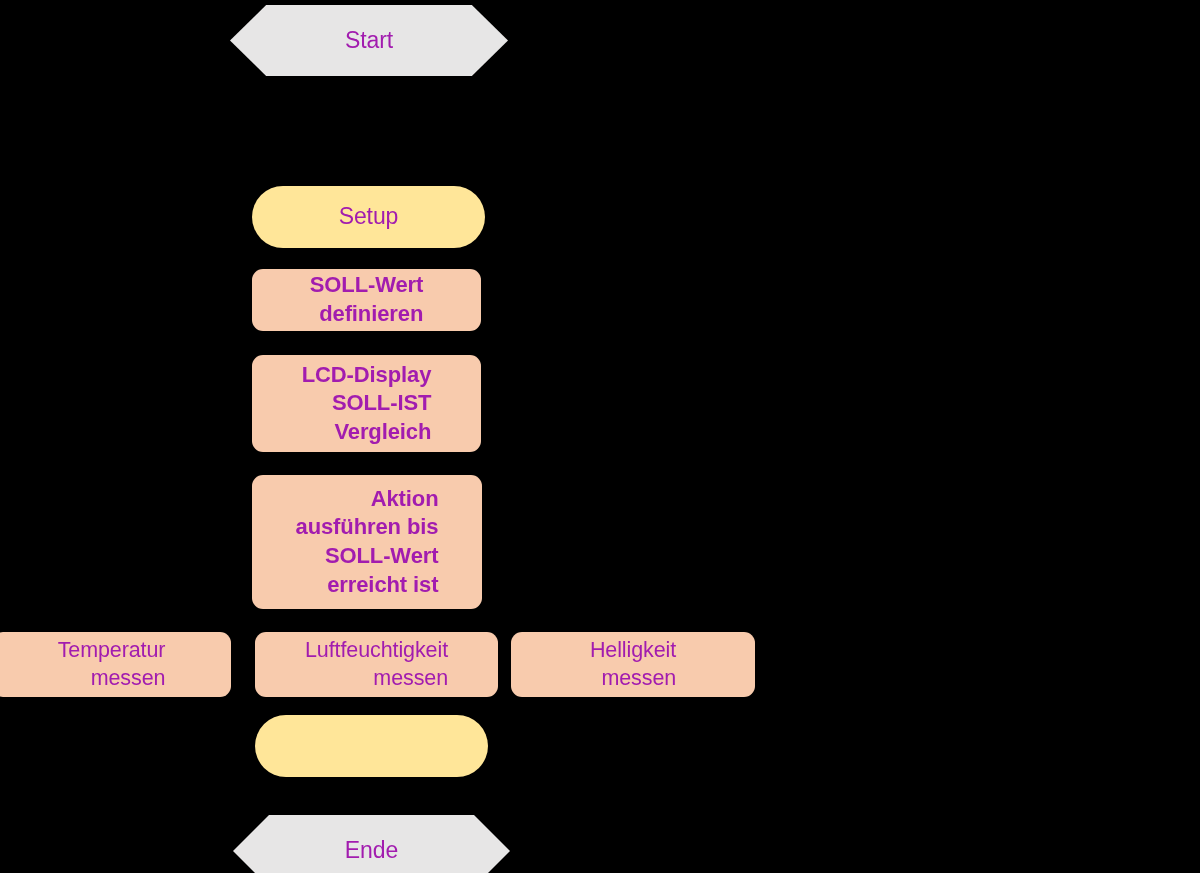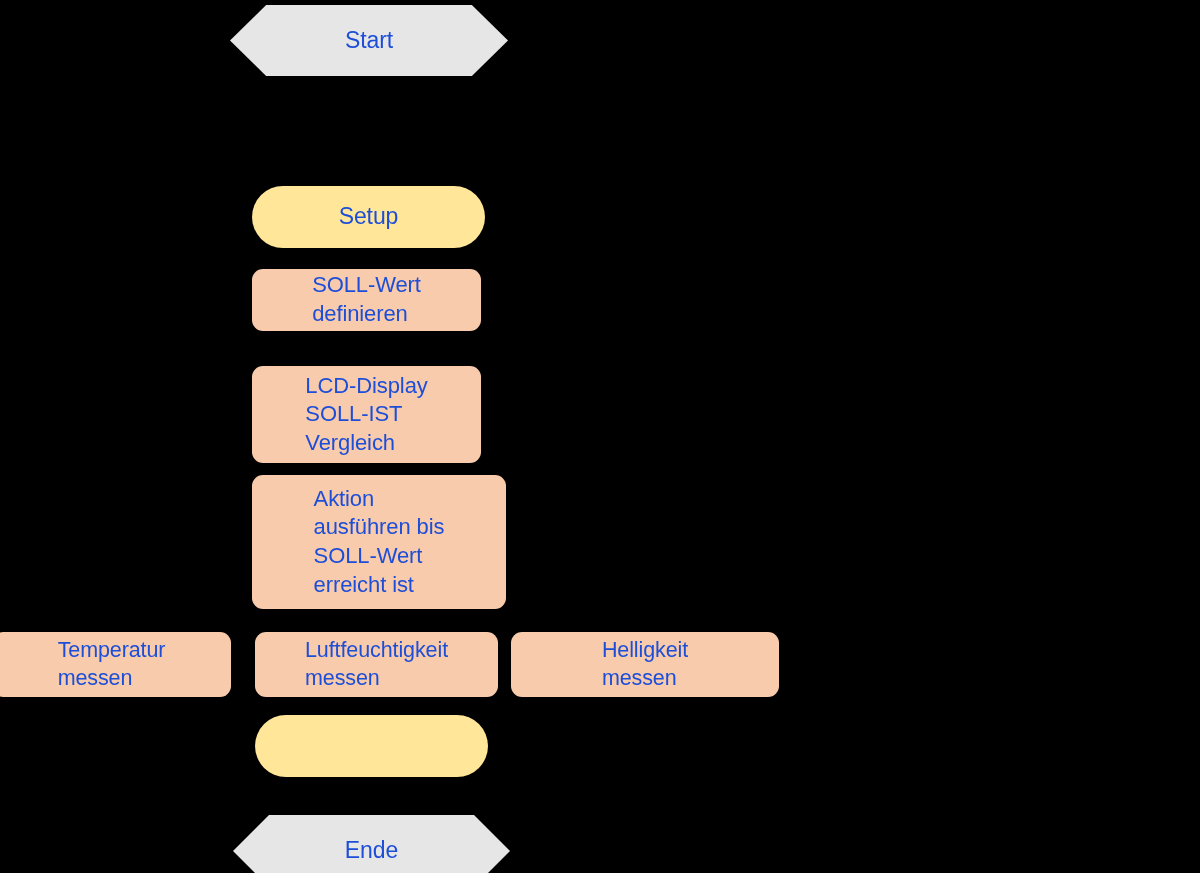--- a/index.html
+++ b/index.html
@@ -17,22 +17,22 @@
     height: 873px;
     background: #000000;
     overflow: hidden;
   }
   .node {
     position: absolute;
     box-sizing: border-box;
     display: flex;
     align-items: center;
     justify-content: center;
-    text-align: left;
-    color: #1d4ed8;
+    text-align: right;
+    color: #a21caf;
     line-height: 1.30;
     letter-spacing: -0.1px;
     white-space: pre-line;
     user-select: none;
   }
   
   .shape-rect {
     border-radius: 11px;
   }
   
@@ -42,51 +42,51 @@
   
   .shape-hex {
     clip-path: polygon(13% 0%, 87% 0%, 100% 50%, 87% 100%, 13% 100%, 0% 50%);
   }
   .fill-gray   { background: #E7E6E6; }
   .fill-green  { background: #A9D18E; }
   .fill-yellow { background: #FFE699; }
   .fill-peach  { background: #F8CBAD; }
 
   .t-21 { font-size: 21.5px; }
-  .t-22 { font-size: 22px; }
+  .t-22 { font-size: 22px; font-weight: bold; }
   .t-23 { font-size: 23px; }
 </style>
 </head>
 <body>
 
 <div id="canvas">
 
   <div class="node shape-hex fill-gray t-23" style="left:230px; top:5px; width:278px; height:71px;">Start</div>
 
 
   <div class="node shape-pill fill-yellow t-23" style="left:252px; top:186px; width:233px; height:62px;">Setup</div>
 
   <div class="node shape-rect fill-peach t-22" style="left:252px; top:269px; width:229px; height:62px;">SOLL-Wert
 definieren</div>
 
-  <div class="node shape-rect fill-peach t-22" style="left:252px; top:355px; width:229px; height:97px;margin-top:11px;">LCD-Display
+  <div class="node shape-rect fill-peach t-22" style="left:252px; top:355px; width:229px; height:97px;">LCD-Display
 SOLL-IST
 Vergleich</div>
 
-  <div class="node shape-rect fill-peach t-22" style="left:252px; top:475px; width:254px; height:134px;">Aktion
+  <div class="node shape-rect fill-peach t-22" style="left:252px; top:475px; width:230px; height:134px;">Aktion
 ausführen bis
 SOLL-Wert
 erreicht ist</div>
 
   <div class="node shape-rect fill-peach t-21" style="left:-8px; top:632px; width:239px; height:65px;">Temperatur
 messen</div>
 
   <div class="node shape-rect fill-peach t-21" style="left:255px; top:632px; width:243px; height:65px;">Luftfeuchtigkeit
 messen</div>
 
-  <div class="node shape-rect fill-peach t-21" style="left:511px; top:632px; width:268px; height:65px;">Helligkeit
+  <div class="node shape-rect fill-peach t-21" style="left:511px; top:632px; width:244px; height:65px;">Helligkeit
 messen</div>
 
   <div class="node shape-pill fill-yellow t-23" style="left:255px; top:715px; width:233px; height:62px;"></div>
 
   <div class="node shape-hex fill-gray t-23" style="left:233px; top:815px; width:277px; height:72px;">Ende</div>
 
 </div>
 
 </body></html>

